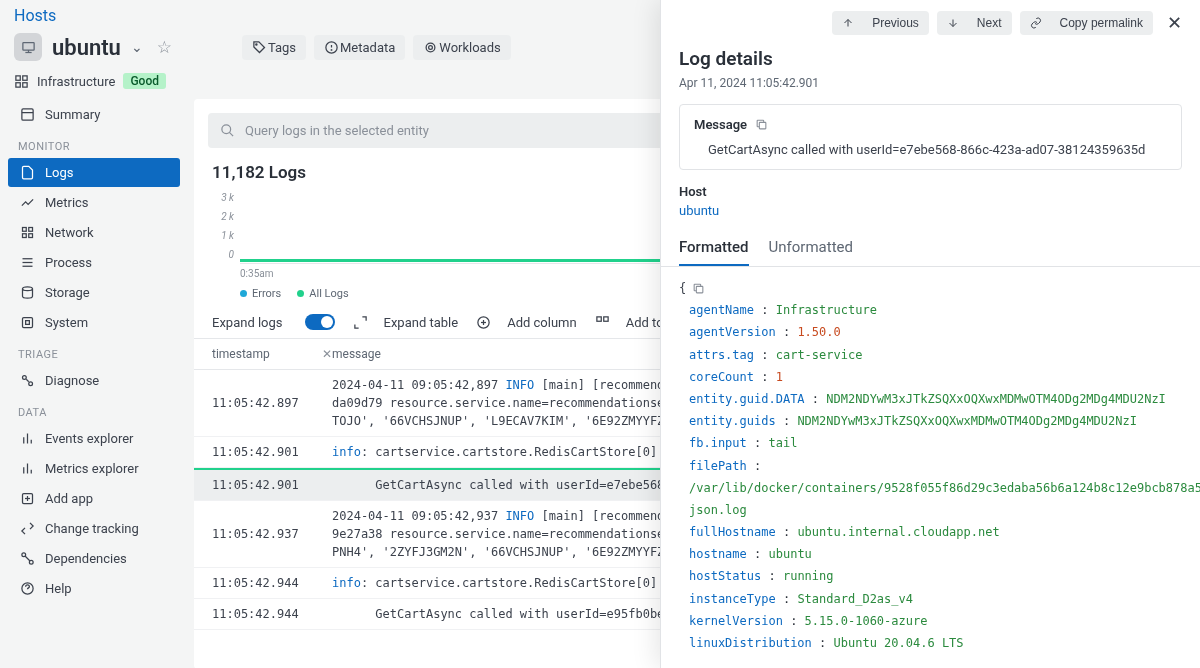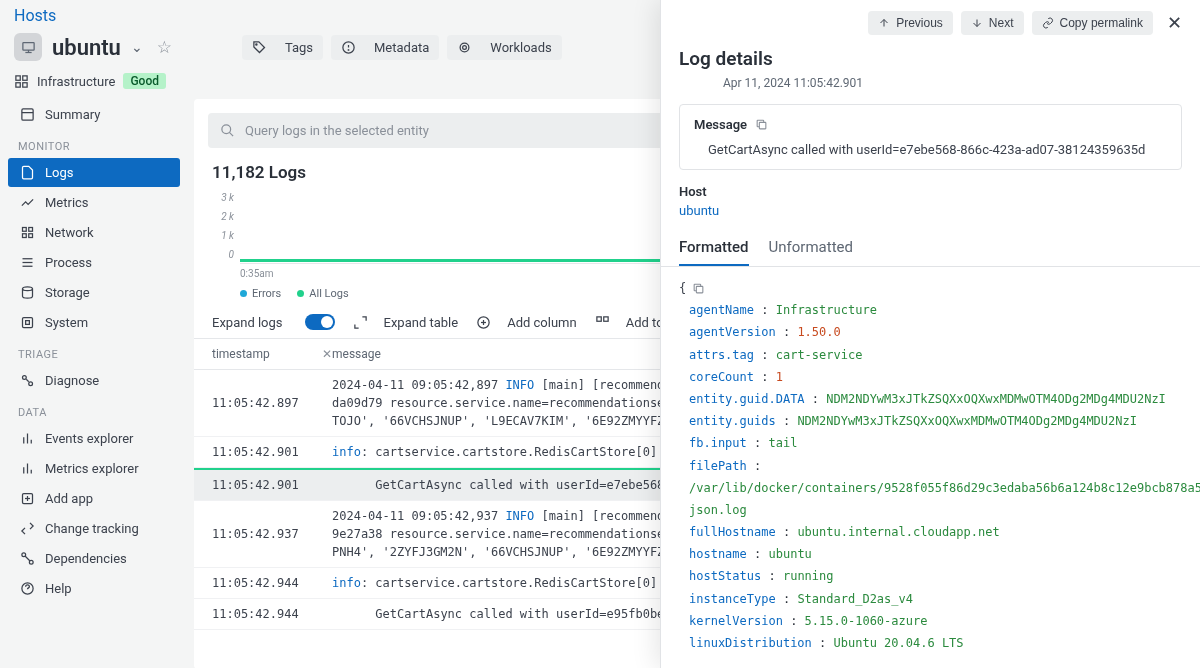--- a/index.html
+++ b/index.html
@@ -5,21 +5,21 @@
 * { margin: 0; padding: 0; box-sizing: border-box; }
 body { font-family: -apple-system, BlinkMacSystemFont, "Segoe UI", Roboto, sans-serif; font-size: 13px; color: #2a3039; background: #f4f5f5; overflow: hidden; width: 1200px; height: 668px; position: relative; }
 .topbar { padding: 6px 14px 0; }
 .breadcrumb-link { color: #0d6ac1; font-size: 16px; text-decoration: none; }
 .title-row { display: flex; align-items: center; gap: 10px; padding: 8px 14px 12px; }
 .host-icon { width: 28px; height: 28px; background: #d3d5d8; border-radius: 6px; display: flex; align-items: center; justify-content: center; color: #5e6773; }
 .host-title { font-size: 22px; font-weight: 600; }
 .chev { font-size: 14px; color: #5e6773; }
 .star { color: #8a9099; font-size: 17px; margin-left: 4px; }
 .pills { display: flex; gap: 8px; margin-left: 60px; }
-.pill { background: #eceeef; border-radius: 4px; padding: 5px 10px; display: flex; align-items: center; gap: 18px; font-size: 13px; color: #3c424d; cursor: pointer; }
+.pill { background: #eceeef; border-radius: 4px; padding: 5px 10px; display: flex; align-items: center; gap: 1px; font-size: 13px; color: #3c424d; cursor: pointer; }
 .infra-row { display: flex; align-items: center; gap: 8px; padding: 0 14px 10px; color: #3c424d; font-size: 13px; }
 .badge-good { background: #b5f2c9; color: #0a5b2c; padding: 1px 7px; border-radius: 3px; font-size: 12px; font-weight: 500; }
 .layout { display: flex; height: calc(668px - 98px); }
 .sidebar { width: 186px; background: #f4f5f5; padding: 0 0 0 4px; overflow-y: auto; }
 .side-item { display: flex; align-items: center; gap: 10px; padding: 7px 12px; color: #3c424d; cursor: pointer; font-size: 13px; border-radius: 3px; margin: 1px 6px 1px 4px; }
 .side-item.active { background: #0d6ac1; color: #fff; }
 .side-header { padding: 10px 14px 4px; font-size: 11px; color: #8a9099; letter-spacing: 0.5px; }
 .main { flex: 1; background: #fff; margin: 0 8px; border-radius: 4px; overflow: hidden; display: flex; flex-direction: column; }
 .search-bar { background: #eceeef; margin: 14px 14px 10px; padding: 10px 12px; border-radius: 4px; display: flex; align-items: center; gap: 10px; color: #8a9099; font-size: 13px; }
 .logs-title { padding: 4px 18px 10px; font-size: 17px; font-weight: 600; }
@@ -37,24 +37,24 @@
 .table { flex: 1; overflow: hidden; }
 .thead { display: flex; padding: 8px 18px; font-size: 12px; color: #5e6773; border-bottom: 1px solid #e5e7ea; }
 .col-ts { width: 120px; display: flex; align-items: center; gap: 6px; }
 .col-msg { flex: 1; }
 .trow { display: flex; padding: 6px 18px; font-size: 12px; font-family: ui-monospace, Menlo, Consolas, monospace; color: #3c424d; border-bottom: 1px solid #f0f1f3; }
 .trow.selected { background: #eceeef; border-top: 2px solid #21d18c; }
 .trow .col-msg { white-space: pre-wrap; line-height: 1.5; overflow: hidden; }
 .info-tok { color: #0d6ac1; }
 .panel { position: absolute; top: 0; right: 0; width: 540px; height: 668px; background: #fff; border-left: 1px solid #e1e3e6; box-shadow: -4px 0 24px rgba(0,0,0,0.1); display: flex; flex-direction: column; }
 .panel-top { display: flex; justify-content: flex-end; gap: 8px; padding: 10px 12px; align-items: center; }
-.btn { background: #eceeef; border: none; padding: 5px 10px; border-radius: 4px; font-size: 12px; color: #3c424d; display: flex; align-items: center; gap: 6px; cursor: pointer; }
+.btn { background: #eceeef; border: none; padding: 5px 10px; border-radius: 4px; font-size: 12px; color: #3c424d; display: flex; align-items: center; gap: 18px; cursor: pointer; }
 .close-x { font-size: 18px; color: #3c424d; cursor: pointer; padding: 2px 6px; }
 .panel-title { font-size: 19px; font-weight: 600; padding: 2px 18px; }
-.panel-date { font-size: 12px; color: #5e6773; padding: 4px 18px 14px; margin-left: 44px; }
+.panel-date { font-size: 12px; color: #5e6773; padding: 4px 18px 14px; }
 .message-box { margin: 0 18px 14px; border: 1px solid #e1e3e6; border-radius: 4px; padding: 12px 14px; }
 .msg-header { font-size: 13px; font-weight: 600; display: flex; align-items: center; gap: 8px; margin-bottom: 10px; }
 .msg-body { font-size: 13px; color: #3c424d; padding-left: 14px; }
 .host-section { padding: 0 18px 12px; }
 .host-label { font-size: 13px; font-weight: 600; margin-bottom: 4px; }
 .host-link { color: #0d6ac1; font-size: 13px; }
 .tabs { display: flex; gap: 20px; padding: 0 18px; border-bottom: 1px solid #e1e3e6; }
 .tab { padding: 8px 0; font-size: 15px; color: #5e6773; cursor: pointer; }
 .tab.active { color: #2a3039; border-bottom: 2px solid #0d6ac1; font-weight: 500; }
 .json-area { padding: 10px 18px; font-family: ui-monospace, Menlo, Consolas, monospace; font-size: 12px; line-height: 1.85; overflow-y: auto; flex: 1; }

